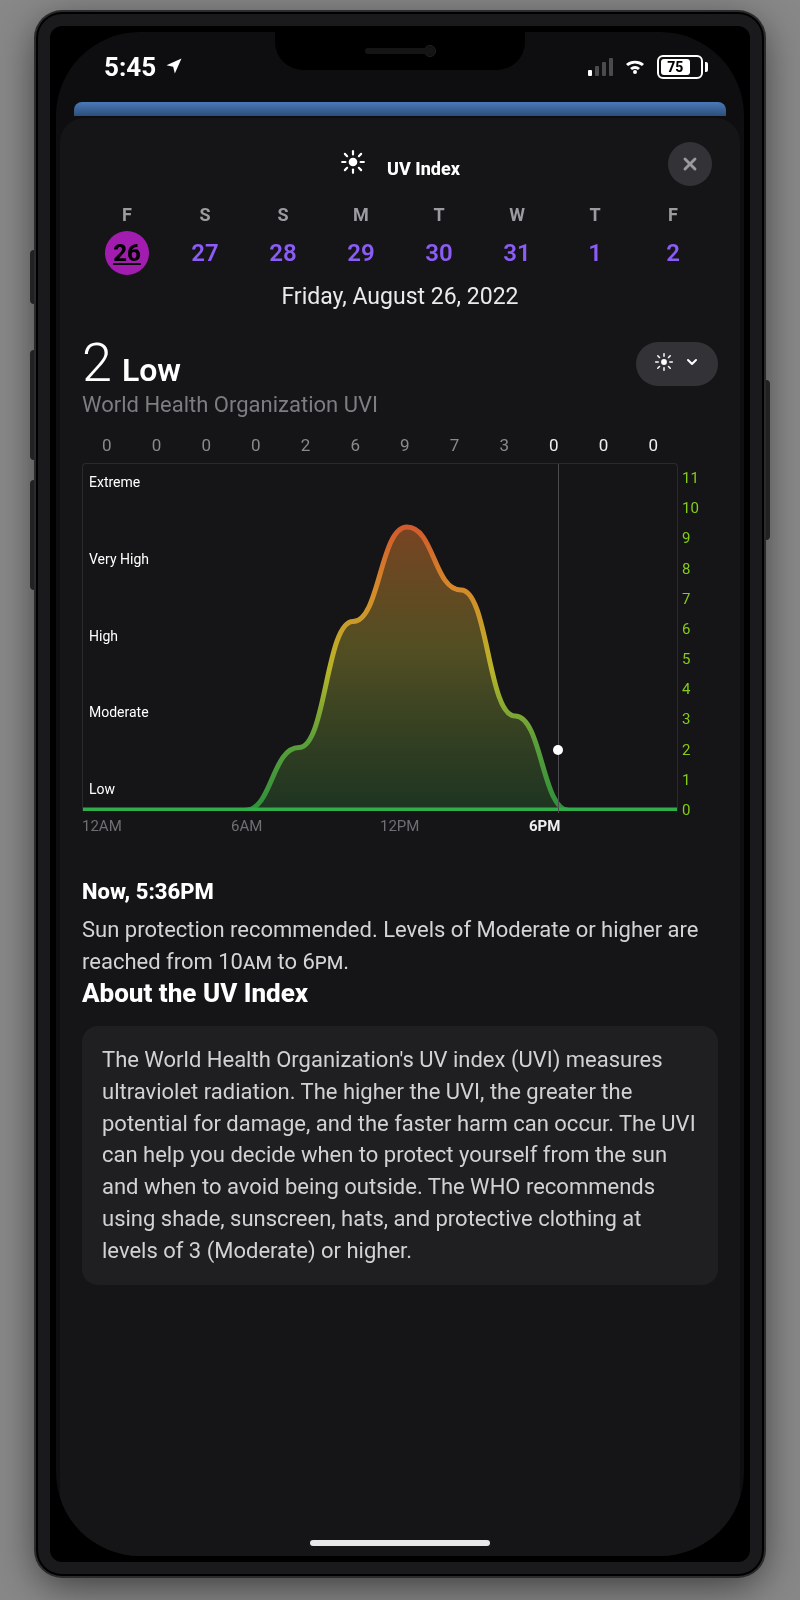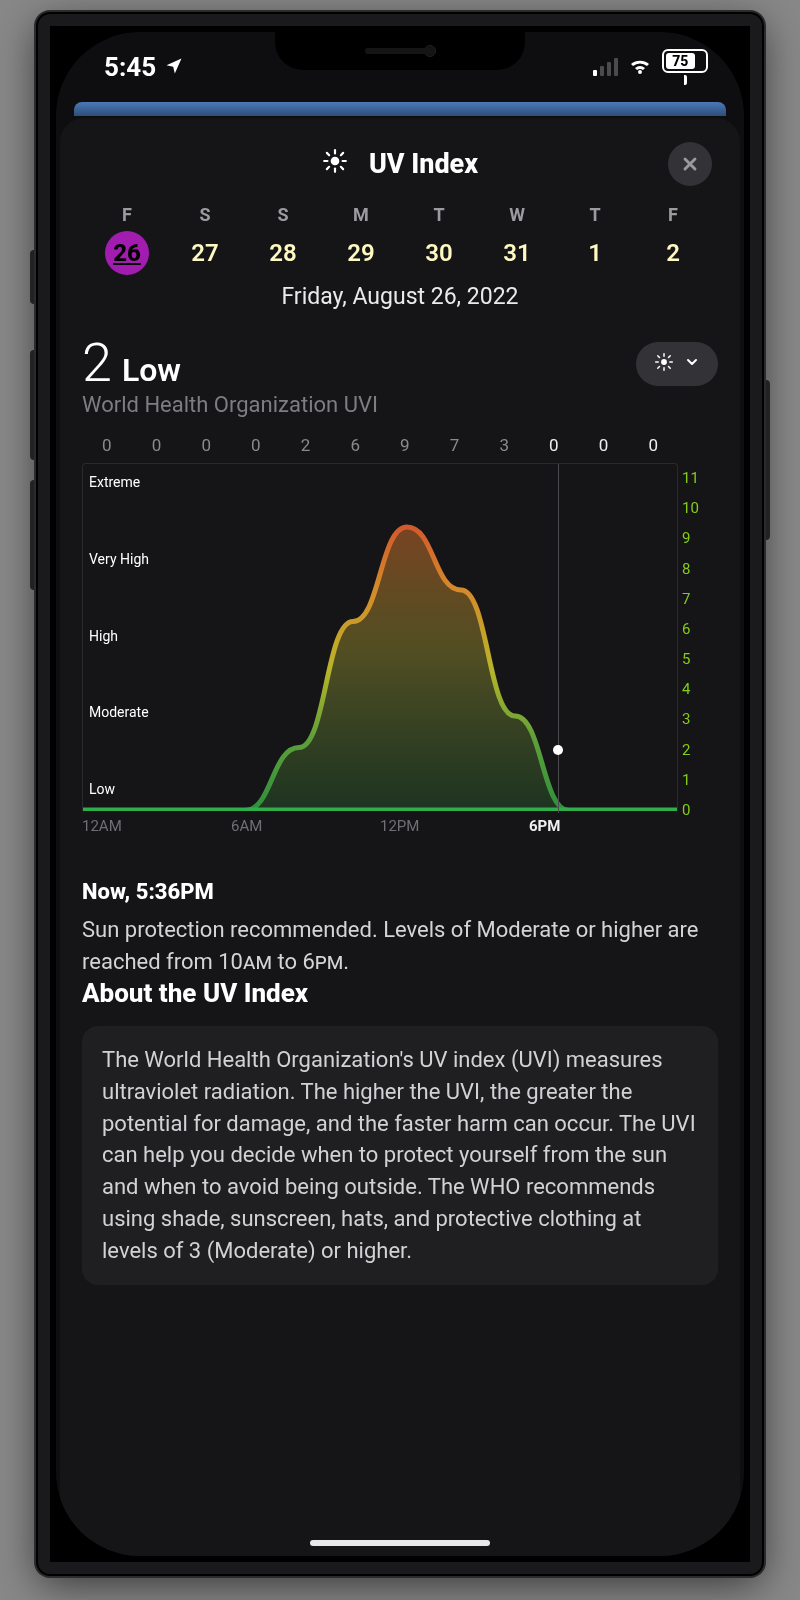--- a/index.html
+++ b/index.html
@@ -1,43 +1,43 @@
 <!DOCTYPE html>
 <html><head>
 <meta charset="utf-8">
 <style>
   html,body{margin:0;padding:0;background:#777;}
   *{box-sizing:border-box;font-family:-apple-system,BlinkMacSystemFont,'Segoe UI',Roboto,Helvetica,Arial,sans-serif;-webkit-font-smoothing:antialiased;}
   .stage{width:800px;height:1600px;margin:0 auto;background:#888;position:relative;overflow:hidden;}
-  .phone{position:absolute;left:38px;top:14px;width:724px;height:1560px;border-radius:12px;background:#000;border:12px solid #1a1a1c;box-shadow:0 0 0 2px #000,0 0 0 4px #2b2b2d,0 10px 40px rgba(0,0,0,.6);overflow:hidden;}
+  .phone{position:absolute;left:38px;top:14px;width:724px;height:1560px;border-radius:24px;background:#000;border:12px solid #1a1a1c;box-shadow:0 0 0 2px #000,0 0 0 4px #2b2b2d,0 10px 40px rgba(0,0,0,.6);overflow:hidden;}
   .screen{position:absolute;inset:6px;border-radius:84px;background:#0e0e10;overflow:hidden;}
   .notch{position:absolute;top:0;left:50%;transform:translateX(-50%);width:250px;height:38px;background:#000;border-radius:0 0 28px 28px;z-index:50;display:flex;align-items:center;justify-content:center;}
   .notch .cam{width:12px;height:12px;border-radius:50%;background:#111;border:1px solid #222;margin-left:60px;}
   .notch .grill{width:70px;height:6px;border-radius:3px;background:#151515;position:absolute;}
   .statusbar{position:relative;height:70px;padding:0 36px 0 48px;display:flex;align-items:center;justify-content:space-between;color:#fff;font-size:26px;font-weight:700;}
   .sb-left{display:flex;align-items:center;gap:8px;}
   .sb-right{display:flex;align-items:center;gap:10px;}
   .nav-arrow-icon{display:inline-block;}
   .bars{display:flex;align-items:flex-end;gap:3px;height:18px;}
   .bars span{width:4px;background:#fff;border-radius:1px;}
   .bars span.off{background:#4b4b4e;}
   .wifi{display:inline-block;}
-  .batt{display:flex;align-items:center;gap:2px;flex-direction:column;}
+  .batt{display:flex;align-items:center;gap:2px;}
   .batt-body{width:46px;height:24px;border:2px solid #fff;border-radius:6px;position:relative;padding:2px;}
   .batt-fill{height:100%;background:#fff;border-radius:3px;display:flex;align-items:center;justify-content:center;color:#000;font-size:14px;font-weight:800;}
   .batt-tip{width:3px;height:10px;background:#fff;border-radius:0 2px 2px 0;}
   .topbar{height:14px;margin:0 18px;border-radius:8px 8px 0 0;background:linear-gradient(180deg,#4b79b8,#2d4e78);}
   .sheet{position:absolute;left:4px;right:4px;top:86px;bottom:0;background:#151517;border-radius:24px 24px 0 0;padding:20px 22px 0 22px;color:#fff;overflow:hidden;}
   .sheet-header{position:relative;display:flex;align-items:center;justify-content:center;height:52px;}
-  .title{display:flex;align-items:flex-start;gap:21px;font-size:27px;font-weight:800;}
+  .title{display:flex;align-items:flex-end;gap:21px;font-size:18px;font-weight:800;}
   .close{position:absolute;right:6px;top:4px;width:44px;height:44px;border-radius:50%;background:#333337;display:flex;align-items:center;justify-content:center;color:#98989c;}
   .week{margin-top:14px;display:flex;justify-content:space-between;padding:0 6px;}
   .day{flex:1;display:flex;flex-direction:column;align-items:center;gap:6px;}
   .day .dow{color:#9b9ba0;font-size:18px;font-weight:700;}
-  .day .num{width:44px;height:44px;border-radius:50%;display:flex;align-items:center;justify-content:center;font-size:24px;font-weight:600;color:#fef9c3;}
+  .day .num{width:44px;height:44px;border-radius:50%;display:flex;align-items:center;justify-content:center;font-size:24px;font-weight:600;color:#8b5cf6;}
   .day.selected .num{background:#a21caf;color:#000;font-weight:800;text-decoration:underline;}
   .fulldate{text-align:center;margin-top:8px;font-size:23px;color:#eaeaea;}
   .block{margin-top:26px;}
   .head-row{display:flex;align-items:flex-start;justify-content:space-between;}
   .big{display:flex;align-items:baseline;gap:10px;}
   .big .n{font-size:54px;font-weight:300;line-height:1;}
   .big .lbl{font-size:32px;font-weight:600;}
   .sub{margin-top:2px;color:#7d7d82;font-size:22px;}
   .mode-chip{margin-top:6px;background:#333337;border-radius:26px;padding:10px 18px;display:flex;align-items:center;gap:10px;color:#fff;}
   .chip-icon{display:inline-block;}

